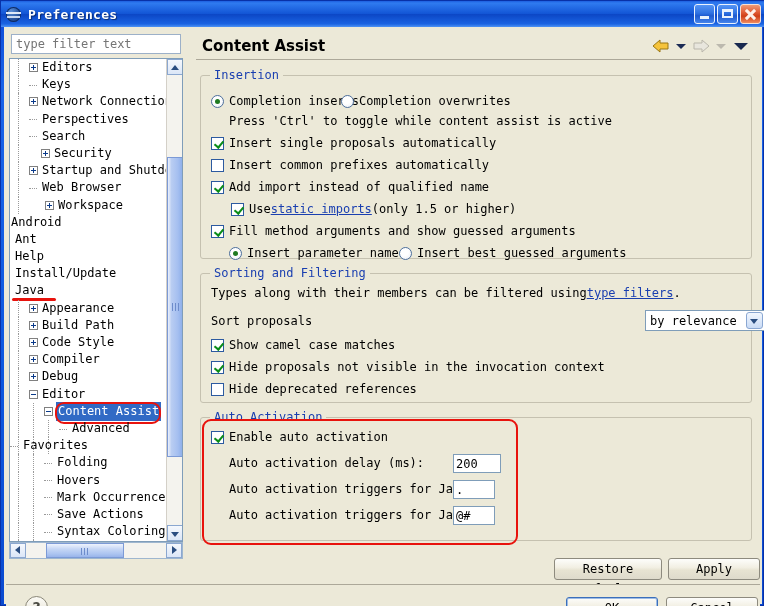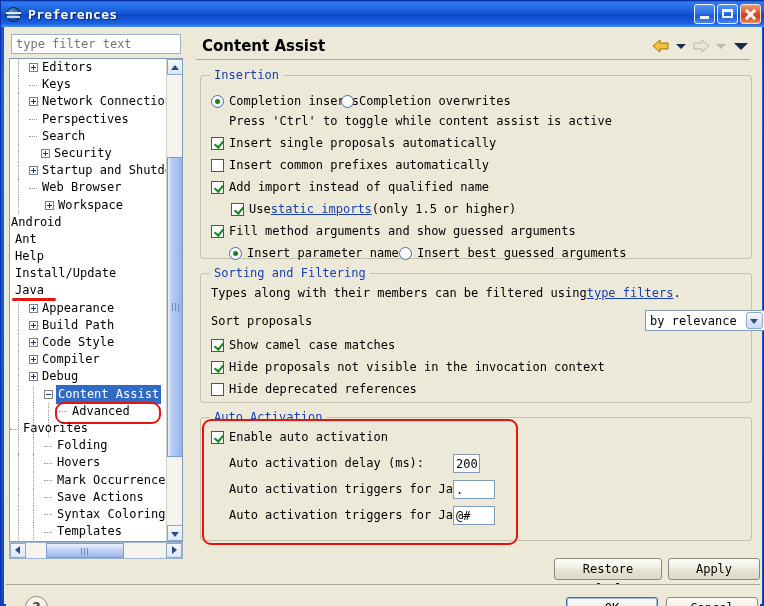--- a/index.html
+++ b/index.html
@@ -645,20 +645,25 @@
             <div class="tnode" style="padding-left: 19px;">
               <span class="guide" style="left: 8px;"></span>
               <span class="expander plus"></span>
               <span class="tlabel">Compiler</span>
             </div>
             <div class="tnode" style="padding-left: 19px;">
               <span class="guide" style="left: 8px;"></span>
               <span class="expander plus"></span>
               <span class="tlabel">Debug</span>
             </div>
+            <div class="tnode" style="padding-left: 19px;">
+              <span class="guide" style="left: 8px;"></span>
+              <span class="expander"></span>
+              <span class="tlabel">Editor</span>
+            </div>
             <div class="tnode selected" style="padding-left: 34px;">
               <span class="guide" style="left: 8px;"></span>
               <span class="guide" style="left: 23px;"></span>
               <span class="expander"></span>
               <span class="tlabel">Content Assist</span>
             </div>
             <div class="redbox" style="left: 45px; top: 343px; width: 102px; height: 18px;"></div>
             <div class="tnode" style="padding-left: 49px;">
               <span class="guide" style="left: 8px;"></span>
               <span class="guide" style="left: 23px;"></span>
@@ -841,21 +846,21 @@
         <div class="group-title">Auto Activation</div>
 
         <div class="row" style="left:10px; top:12px;">
           <span class="cb checked"></span>
           <span>Enable auto activation</span>
         </div>
 
         <div class="row" style="left:28px; top:38px;">
           <span>Auto activation delay (ms):</span>
         </div>
-        <input class="tinput" style="position: absolute; left: 252px; top: 36px; width: 27px;" type="text" value="200">
+        <input class="tinput" style="position: absolute; left: 252px; top: 36px; width: 48px;" type="text" value="200">
 
         <div class="row" style="left:28px; top:64px;">
           <span>Auto activation triggers for Java:</span>
         </div>
         <input class="tinput" style="position: absolute; left: 252px; top: 62px; width: 42px;" type="text" value=".">
 
         <div class="row" style="left:28px; top:90px;">
           <span>Auto activation triggers for Javadoc:</span>
         </div>
         <input class="tinput" style="position: absolute; left: 252px; top: 88px; width: 42px;" type="text" value="@#">

